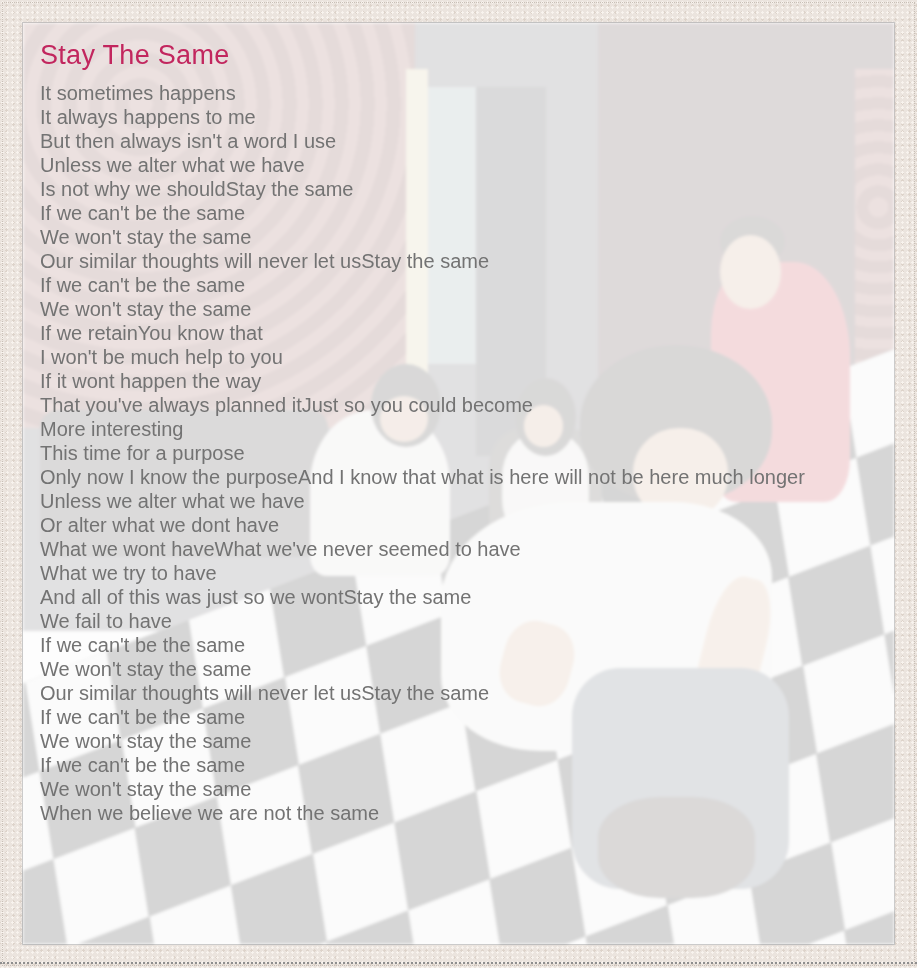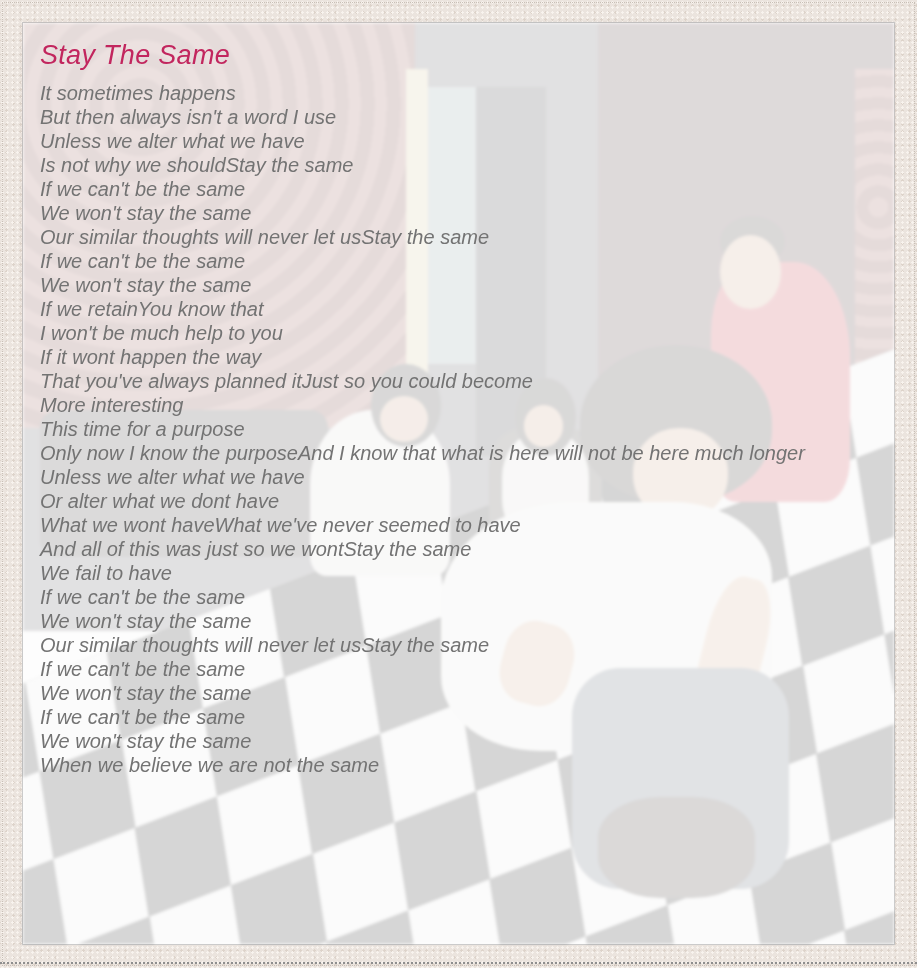--- a/index.html
+++ b/index.html
@@ -71,21 +71,21 @@
   .ph-red-head { left:80%; top:23%; width:7%; height:8%; background:#d4a98a; border-radius:50%; }
   .ph-main-hair { left:64%; top:35%; width:22%; height:17%; background:#231d19; border-radius:50% 50% 45% 45%; }
   .ph-main-face { left:70%; top:44%; width:11%; height:10%; background:#d6ab8c; border-radius:48%; }
   .ph-main-tee  { left:48%; top:52%; width:38%; height:27%; background:#efefed; border-radius:40% 30% 20% 30%; }
   .ph-main-arm  { left:78%; top:60%; width:7%; height:17%; background:#ddb394; border-radius:40%; transform:rotate(14deg); }
   .ph-main-hand { left:55%; top:65%; width:8%; height:9%; background:#d9af90; border-radius:40%; transform:rotate(15deg); }
   .ph-main-jeans{ left:63%; top:70%; width:25%; height:24%; background:#55606e; border-radius:22%; }
   .ph-main-boots{ left:66%; top:84%; width:18%; height:11%; background:#2e2420; border-radius:40%; }
 
   
-  .inner { position:relative; z-index:1; padding:15px 17px 0 17px;font-style:italic; }
+  .inner { position:relative; z-index:1; padding:15px 17px 0 17px; }
   .page-title {
     margin:2px 0 3px 0;
     font-size:27px; font-weight:normal;
     letter-spacing:.3px;
     color:#c2265e;
   }
   .artist-line {
     font-size:18px; color:#6e6e6e;
     padding-bottom:4px;
     border-bottom:1px dashed #8d9bab;
@@ -138,38 +138,40 @@
       <div class="ph-main-arm"></div>
       <div class="ph-main-hand"></div>
       <div class="ph-main-jeans"></div>
       <div class="ph-main-boots"></div>
     </div>
 
     <div class="inner">
       <h1 class="page-title">Stay The Same</h1>
       <div class="lyrics">
           <div class="lyrics-line">It sometimes happens</div>
+          <div class="lyrics-line">It always happens to me</div>
           <div class="lyrics-line">But then always isn't a word I use</div>
           <div class="lyrics-line">Unless we alter what we have</div>
           <div class="lyrics-line">Is not why we shouldStay the same</div>
           <div class="lyrics-line">If we can't be the same</div>
           <div class="lyrics-line">We won't stay the same</div>
           <div class="lyrics-line">Our similar thoughts will never let usStay the same</div>
           <div class="lyrics-line">If we can't be the same</div>
           <div class="lyrics-line">We won't stay the same</div>
           <div class="lyrics-line">If we retainYou know that</div>
           <div class="lyrics-line">I won't be much help to you</div>
           <div class="lyrics-line">If it wont happen the way</div>
           <div class="lyrics-line">That you've always planned itJust so you could become</div>
           <div class="lyrics-line">More interesting</div>
           <div class="lyrics-line">This time for a purpose</div>
           <div class="lyrics-line">Only now I know the purposeAnd I know that what is here will not be here much longer</div>
           <div class="lyrics-line">Unless we alter what we have</div>
           <div class="lyrics-line">Or alter what we dont have</div>
           <div class="lyrics-line">What we wont haveWhat we've never seemed to have</div>
+          <div class="lyrics-line">What we try to have</div>
           <div class="lyrics-line">And all of this was just so we wontStay the same</div>
           <div class="lyrics-line">We fail to have</div>
           <div class="lyrics-line">If we can't be the same</div>
           <div class="lyrics-line">We won't stay the same</div>
           <div class="lyrics-line">Our similar thoughts will never let usStay the same</div>
           <div class="lyrics-line">If we can't be the same</div>
           <div class="lyrics-line">We won't stay the same</div>
           <div class="lyrics-line">If we can't be the same</div>
           <div class="lyrics-line">We won't stay the same</div>
           <div class="lyrics-line">When we believe we are not the same</div>

